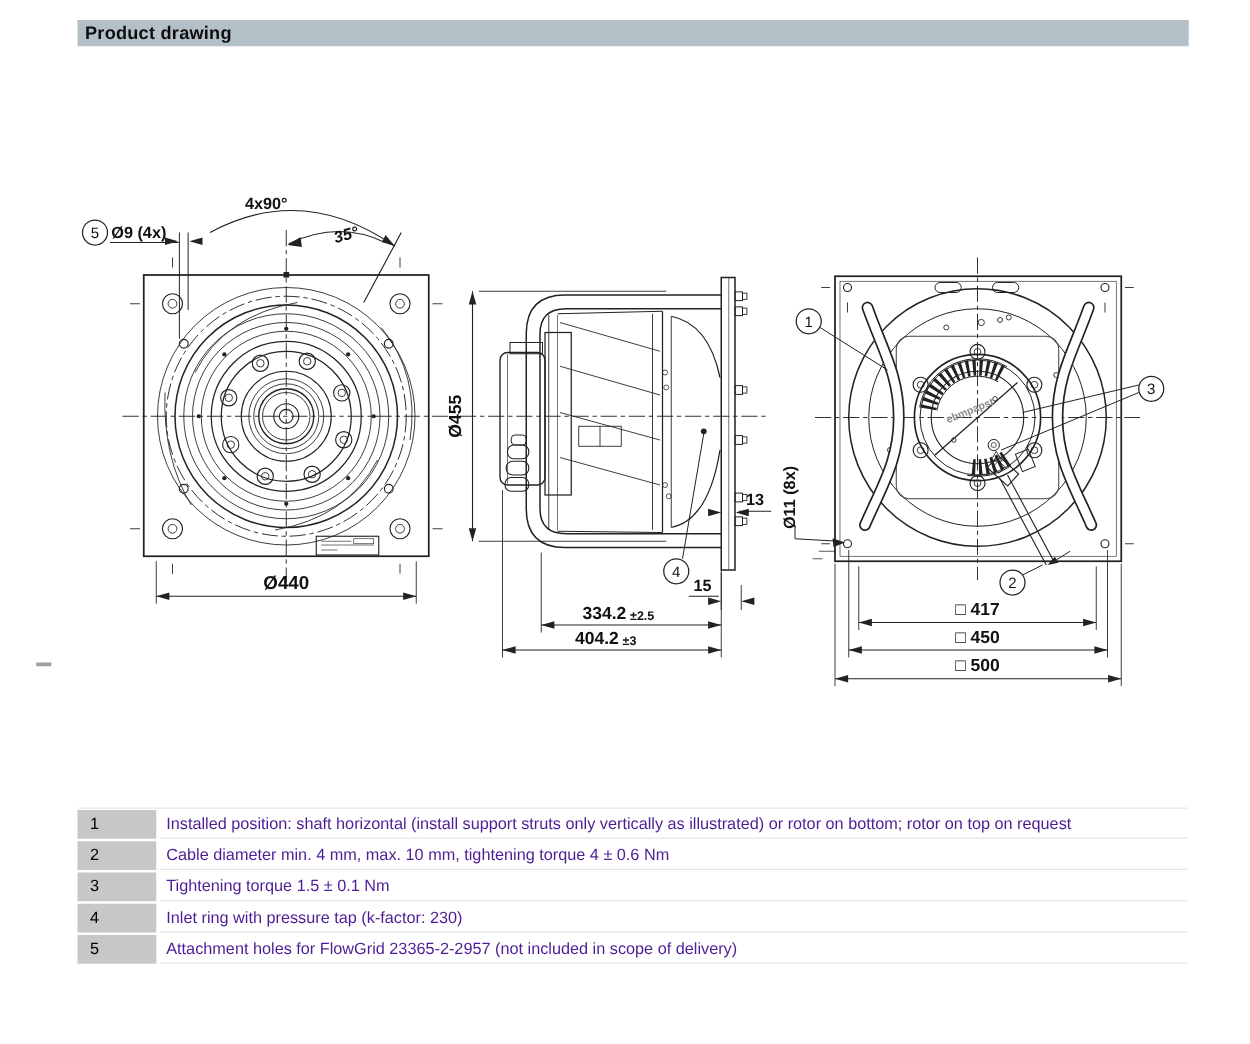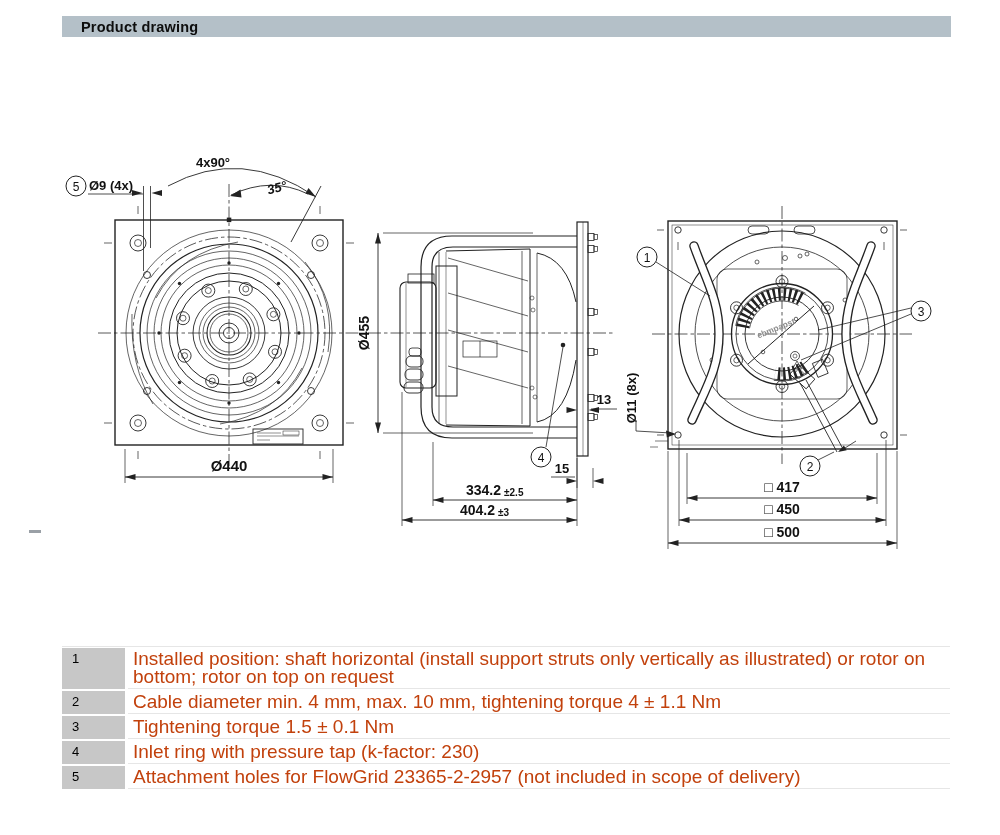--- a/index.html
+++ b/index.html
@@ -1,20 +1,20 @@
 <!DOCTYPE html>
 <html><head>
 <meta charset="utf-8">
 <style>
   html,body{margin:0;padding:0;background:#fff;}
   .page{position:relative;width:1000px;height:835px;background:#fff;overflow:hidden;
         font-family:"Liberation Sans","DejaVu Sans",sans-serif;}
   .header-bar{position:absolute;left:62px;top:16px;width:889px;height:21px;
               background:#b4c0c8;display:flex;align-items:center;}
-  .header-bar span{font-size:14.5px;font-weight:bold;color:#0d0d0d;padding-left:19px;letter-spacing:.2px;}
+  .header-bar span{font-size:14.5px;font-weight:bold;color:#0d0d0d;padding-left:6px;letter-spacing:.2px;}
   .page-dash{position:absolute;left:29px;top:530px;width:12px;height:3px;background:#9aa0a6;}
   svg.drawing{position:absolute;left:0;top:0;width:1000px;height:620px;}
   svg .ln, svg path, svg line, svg rect, svg circle, svg polyline{stroke:#222;fill:none;}
   svg .sw14{stroke-width:1.4} svg .sw13{stroke-width:1.3} svg .sw12{stroke-width:1.2}
   svg .sw11{stroke-width:1.1} svg .sw10{stroke-width:1}   svg .sw09{stroke-width:.9}
   svg .sw08{stroke-width:.8}  svg .sw07{stroke-width:.7}  svg .sw06{stroke-width:.6}
   svg .sw05{stroke-width:.5}
   svg .cl{stroke-width:.75;stroke-dasharray:13 3 3.5 3;}
   svg .fill{fill:#222;stroke:none;}
   svg .co{fill:#fff;stroke:#222;stroke-width:1;}
@@ -24,21 +24,21 @@
   svg text.big{font-size:15px;} svg text.mid{font-size:14px;}
   svg text.ital{font-style:italic;}
   svg text.brand{font-size:8.5px;fill:#8a8a8a;text-anchor:middle;}
   svg .finband{stroke:#222;stroke-width:13;stroke-dasharray:2.4 2.8;fill:none;}
   svg .tubeO{stroke:#222;stroke-width:9.5;stroke-linecap:round;fill:none;}
   svg .tubeI{stroke:#fff;stroke-width:6.8;stroke-linecap:round;fill:none;}
   .notes{position:absolute;left:62px;top:646px;width:888px;border-top:1px solid #e6e6e6;padding-top:1px;}
   .note-row{display:flex;margin-bottom:2px;}
   .note-num{width:63px;background:#c7c7c7;font-size:13px;color:#000;
             padding:2px 0 2px 10px;box-sizing:border-box;line-height:17px;}
-  .note-text{flex:1;margin-left:3px;padding:2px 0 2px 5px;font-size:19px;color:#c2410c;
+  .note-text{flex:1;margin-left:3px;padding:2px 0 2px 5px;font-size:13px;color:#4c1d95;
              line-height:18px;border-bottom:1px solid #e6e6e6;white-space:pre-line;}
 </style>
 </head>
 <body>
 
 <div class="page">
 
   <div class="header-bar">
     <span>Product drawing</span>
   </div>
@@ -396,21 +396,21 @@
     </g>
   </svg>
 
   <div class="notes">
     <div class="note-row">
       <div class="note-num">1</div>
       <div class="note-text">Installed position: shaft horizontal (install support struts only vertically as illustrated) or rotor on bottom; rotor on top on request</div>
     </div>
     <div class="note-row">
       <div class="note-num">2</div>
-      <div class="note-text">Cable diameter min. 4 mm, max. 10 mm, tightening torque 4 ± 1.1 Nm</div>
+      <div class="note-text">Cable diameter min. 4 mm, max. 10 mm, tightening torque 4 ± 0.6 Nm</div>
     </div>
     <div class="note-row">
       <div class="note-num">3</div>
       <div class="note-text">Tightening torque 1.5 ± 0.1 Nm</div>
     </div>
     <div class="note-row">
       <div class="note-num">4</div>
       <div class="note-text">Inlet ring with pressure tap (k-factor: 230)</div>
     </div>
     <div class="note-row">

